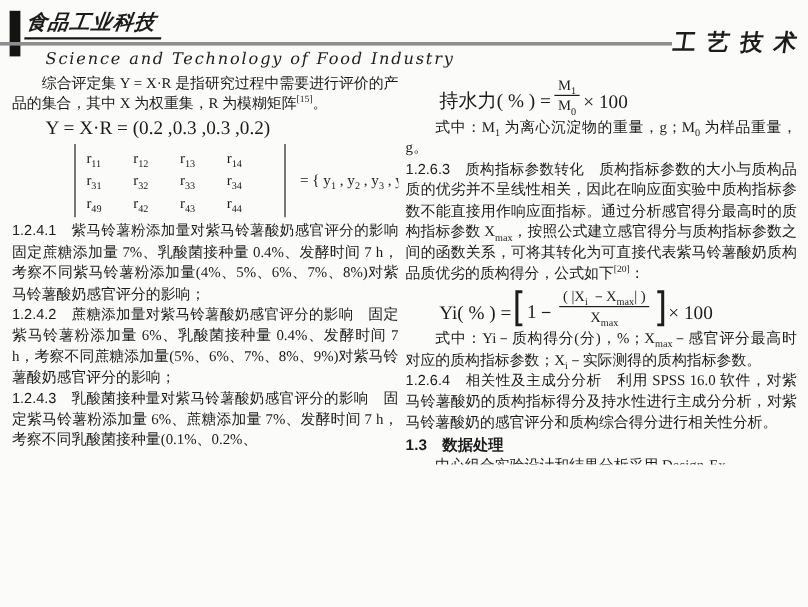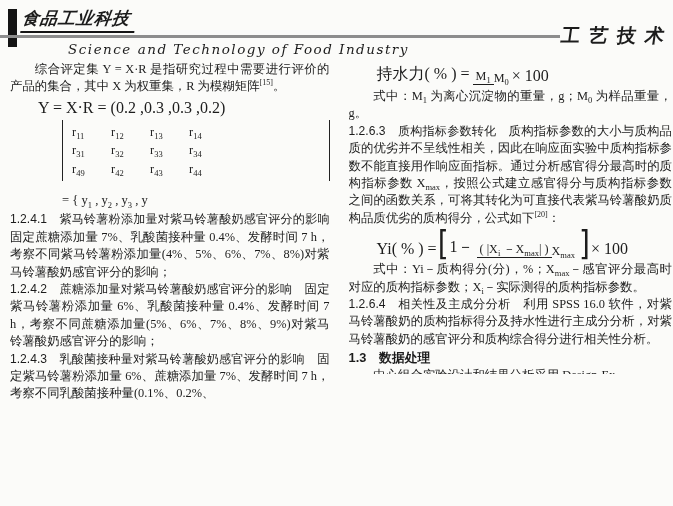--- a/index.html
+++ b/index.html
@@ -17,61 +17,61 @@
     position:absolute;left:22px;top:7px;
     font-size:17px;font-weight:bold;font-style:italic;
     letter-spacing:1px;transform:skewX(-8deg);
     border-bottom:2px solid #161616;padding:0 6px 1px 0;
     white-space:nowrap;
   }
   .header-rule{position:absolute;left:0;top:35px;width:560px;height:3px;background:#8d8d8d;}
   .logo-en{
     position:absolute;left:38px;top:41px;
     font-style:italic;font-size:13.5px;letter-spacing:1.5px;
-    font-family:"DejaVu Serif","Liberation Serif",serif;white-space:nowrap;margin-left:30px;
+    font-family:"DejaVu Serif","Liberation Serif",serif;white-space:nowrap;
   }
   .section-label{
     position:absolute;right:0;top:23px;
     font-size:19px;font-weight:bold;letter-spacing:9px;
     transform:skewX(-8deg);white-space:nowrap;
   }
 
   
   .columns{
     position:absolute;left:10px;top:61px;width:662px;height:445px;
-    display:flex;gap:19px;overflow:hidden;
+    display:flex;gap:6px;overflow:hidden;
   }
   .col{overflow:hidden;}
   .col-left{width:322px;}
   .col-right{width:326px;}
 
   .para{
     margin:0;font-size:12.4px;line-height:17.4px;
     text-align:justify;text-justify:inter-ideograph;
   }
   .indent{text-indent:2em;}
   .run-bold{font-weight:normal;font-family:"Liberation Sans","DejaVu Sans",sans-serif;font-size:12.1px;}
   sup{font-size:8px;line-height:0;vertical-align:super;}
   sub{font-size:8.5px;line-height:0;vertical-align:sub;}
 
   
   .formula{margin:2px 0 2px 28px;font-size:16px;line-height:19px;white-space:nowrap;}
   .frac-formula{display:flex;align-items:flex-end;margin:3px 0 3px 28px;}
-  .frac{display:inline-flex;flex-direction:row;align-items:center;margin:0 3px;}
+  .frac{display:inline-flex;flex-direction:column;align-items:center;margin:0 3px;}
   .frac .num{border-bottom:1px solid #1c1c1c;padding:0 3px 1px 3px;}
   .frac .den{padding-top:1px;}
   .frac span{font-size:12.2px;line-height:14px;}
   .bigbracket{
     font-size:28px;font-weight:400;line-height:1;
     transform:scaleY(1.2);margin:0 1px;
     font-family:"DejaVu Sans","Liberation Sans",sans-serif;
   }
 
   
-  .matrix-block{display:flex;margin:3px 0 3px 52px;gap:12px;flex-direction:column;}
+  .matrix-block{display:flex;align-items:center;margin:3px 0 3px 52px;gap:12px;}
   .matrix{
     border-left:1.5px solid #222;border-right:1.5px solid #222;
     padding:3px 9px;display:flex;flex-direction:column;
   }
   .mrow{display:flex;line-height:18.5px;}
   .mcell{width:39px;font-size:12.4px;}
   .matrix-rhs{font-size:12.6px;white-space:nowrap;}
 
   
   .subheading{

